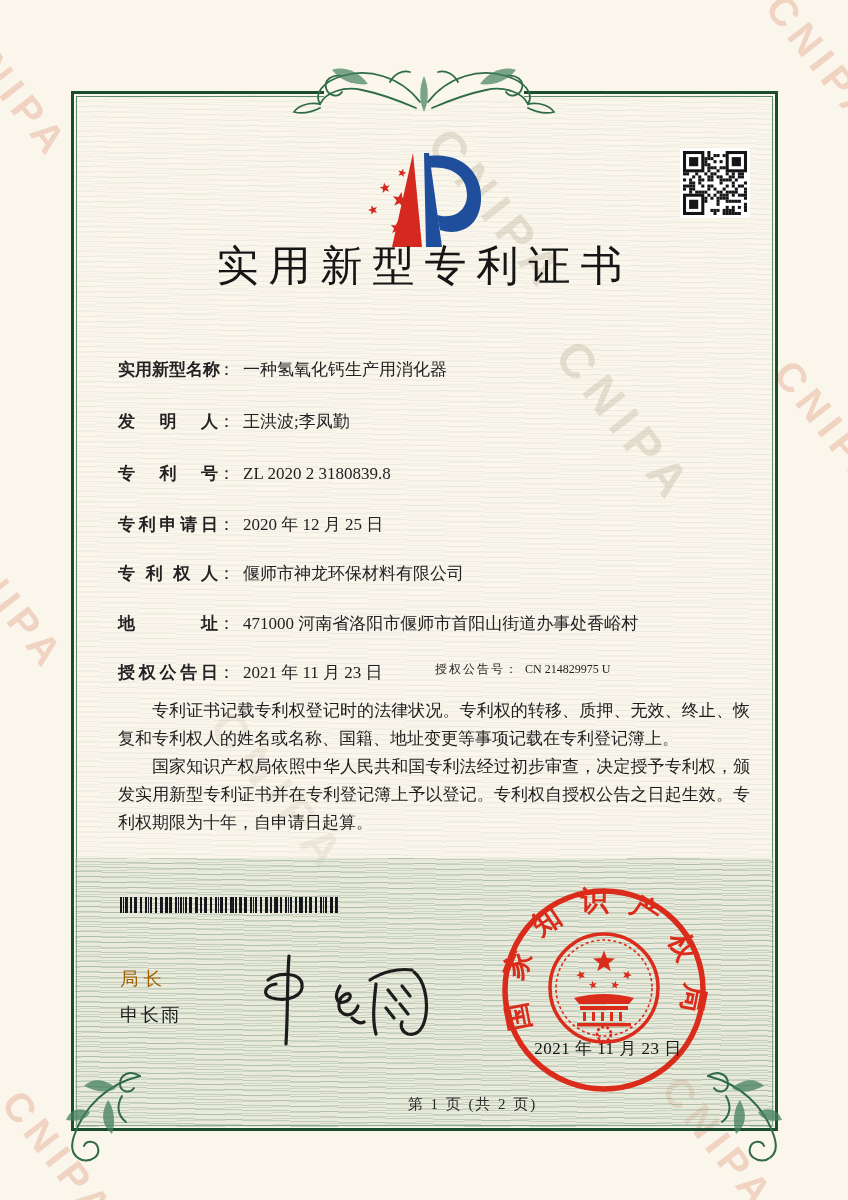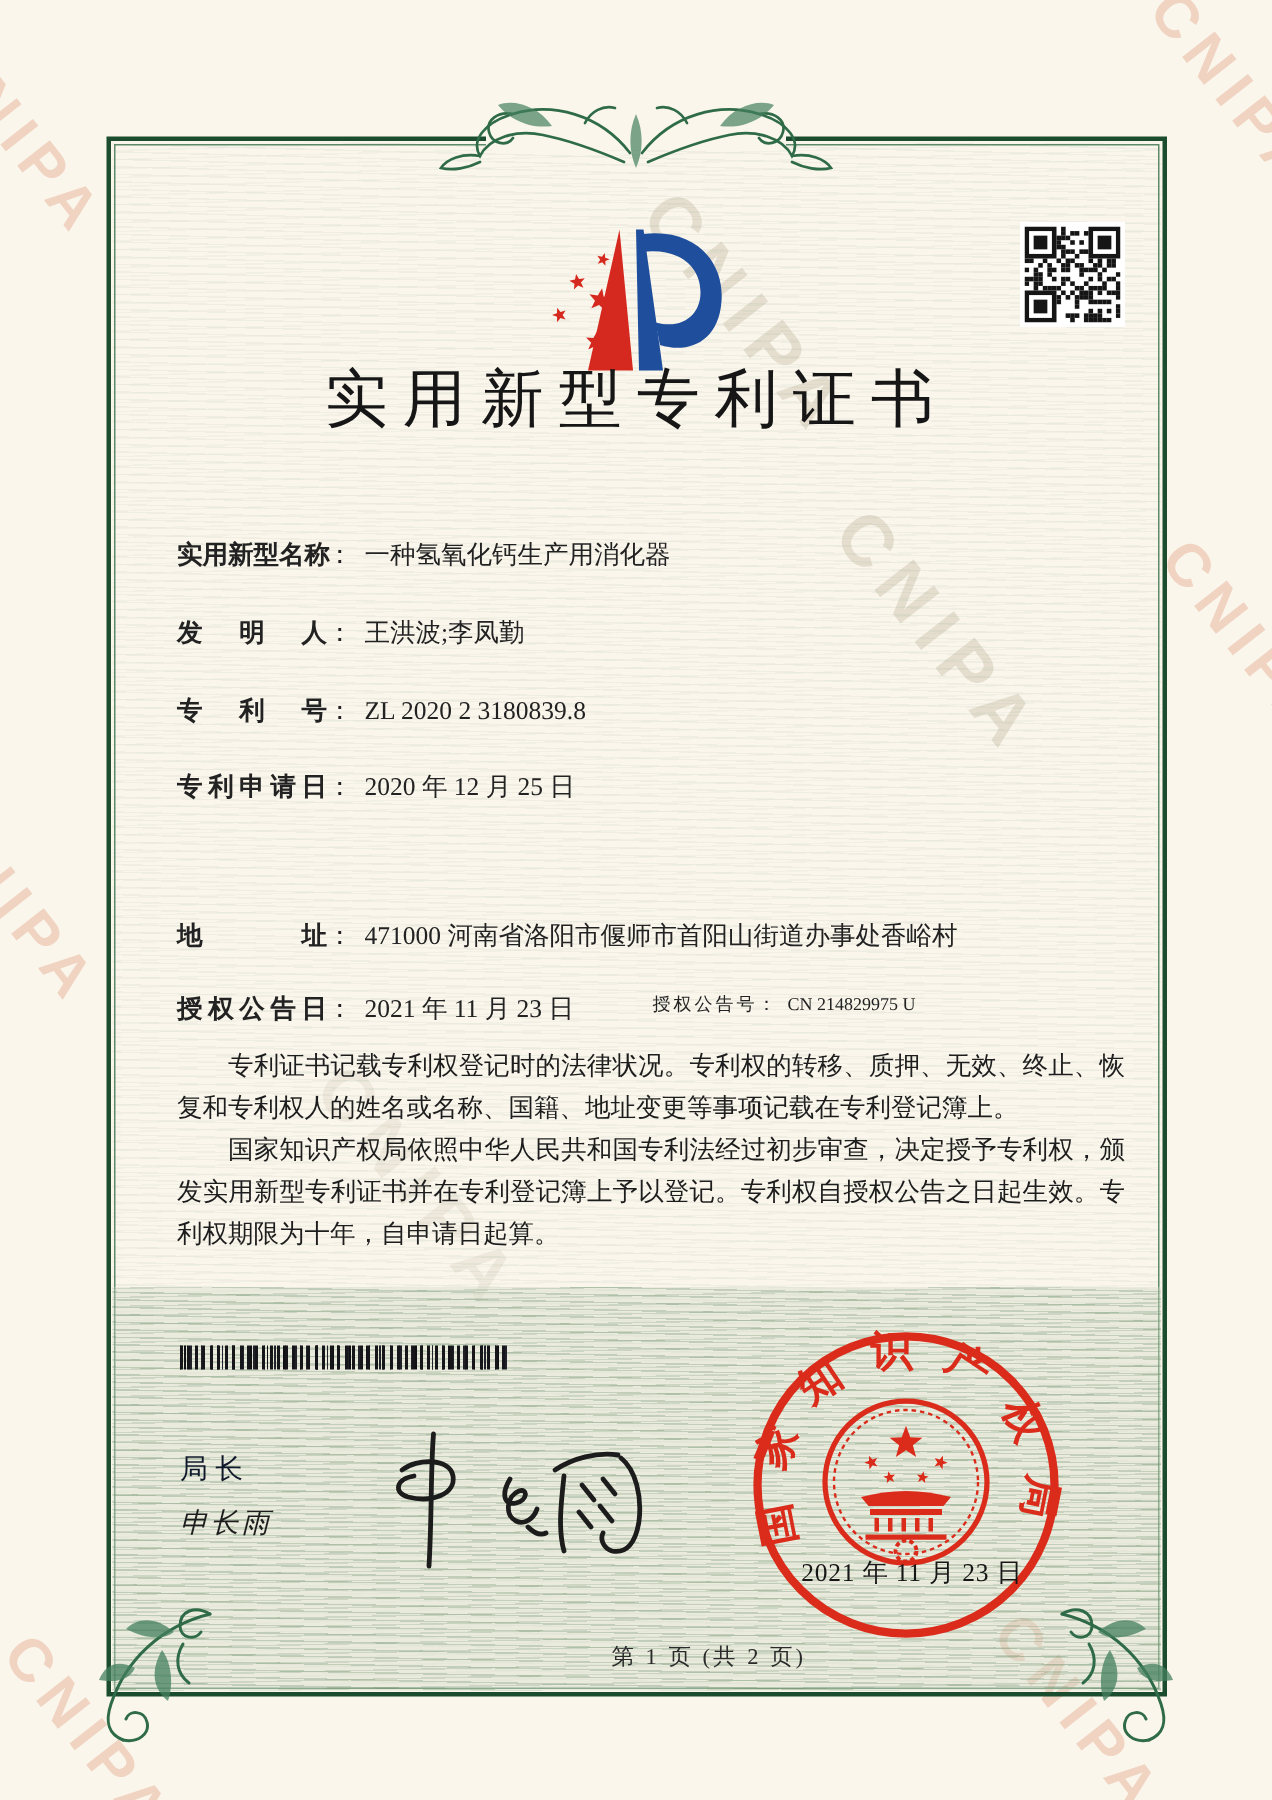--- a/index.html
+++ b/index.html
@@ -52,23 +52,23 @@
          line-height:28px;color:#1d1d1d;text-align:justify;}
   .paras p{margin:0;text-indent:2em;}
 
   .barcode{position:absolute;z-index:5;left:120px;top:897px;width:218px;height:16px;
       background-image:
         repeating-linear-gradient(90deg,#15151a 0 2px,transparent 2px 5px),
         repeating-linear-gradient(90deg,#21212a 0 1px,transparent 1px 7px),
         repeating-linear-gradient(90deg,transparent 0 3px,#101014 3px 4px,transparent 4px 11px);}
 
   .director-title{position:absolute;z-index:5;left:120px;top:966px;font-size:18.5px;
-      letter-spacing:5px;color:#0f172a;font-family:Liberation Mono, monospace;}
+      letter-spacing:5px;color:#a16207;font-family:Liberation Mono, monospace;}
   .director-name{position:absolute;z-index:5;left:120px;top:1002px;font-size:18.5px;
-      letter-spacing:2px;color:#1d1d1d;font-family:"Liberation Sans","DejaVu Sans",sans-serif;font-style:italic;}
+      letter-spacing:2px;color:#1d1d1d;font-family:"Liberation Sans","DejaVu Sans",sans-serif;}
   .sig{position:absolute;z-index:5;left:248px;top:950px;width:200px;height:105px;}
 
   .seal{position:absolute;z-index:6;left:498px;top:884px;width:212px;height:212px;}
   .seal-date{position:absolute;z-index:7;left:522px;top:1037px;width:172px;text-align:center;
       font-size:17px;color:#161616;letter-spacing:0.5px;}
 
   .page-info{position:absolute;z-index:5;left:71px;top:1095px;width:803px;text-align:center;
       font-size:15px;letter-spacing:2px;color:#2a2a2a;}
   .footer-band{position:absolute;z-index:5;left:326px;top:1136px;width:244px;height:34px;
       background:#fdfcf6;text-align:center;line-height:34px;font-size:16.5px;
@@ -309,20 +309,23 @@
   </div>
   <div class="frow" style="top:410px">
     <span class="flabel">发明人</span><span class="fcolon">：</span><span class="fvalue">王洪波;李凤勤</span>
   </div>
   <div class="frow" style="top:462px">
     <span class="flabel">专利号</span><span class="fcolon">：</span><span class="fvalue">ZL 2020 2 3180839.8</span>
   </div>
   <div class="frow" style="top:513px">
     <span class="flabel">专利申请日</span><span class="fcolon">：</span><span class="fvalue">2020 年 12 月 25 日</span>
   </div>
+  <div class="frow" style="top:562px">
+    <span class="flabel">专利权人</span><span class="fcolon">：</span><span class="fvalue">偃师市神龙环保材料有限公司</span>
+  </div>
   <div class="frow" style="top:612px">
     <span class="flabel">地址</span><span class="fcolon">：</span><span class="fvalue">471000 河南省洛阳市偃师市首阳山街道办事处香峪村</span>
   </div>
   <div class="frow" style="top:661px">
     <span class="flabel">授权公告日</span><span class="fcolon">：</span><span class="fvalue">2021 年 11 月 23 日</span>
   </div>
   <div class="grant-no">
     <span class="glabel">授权公告号</span><span class="fcolon">：</span><span class="fvalue">CN 214829975 U</span>
   </div>
 

